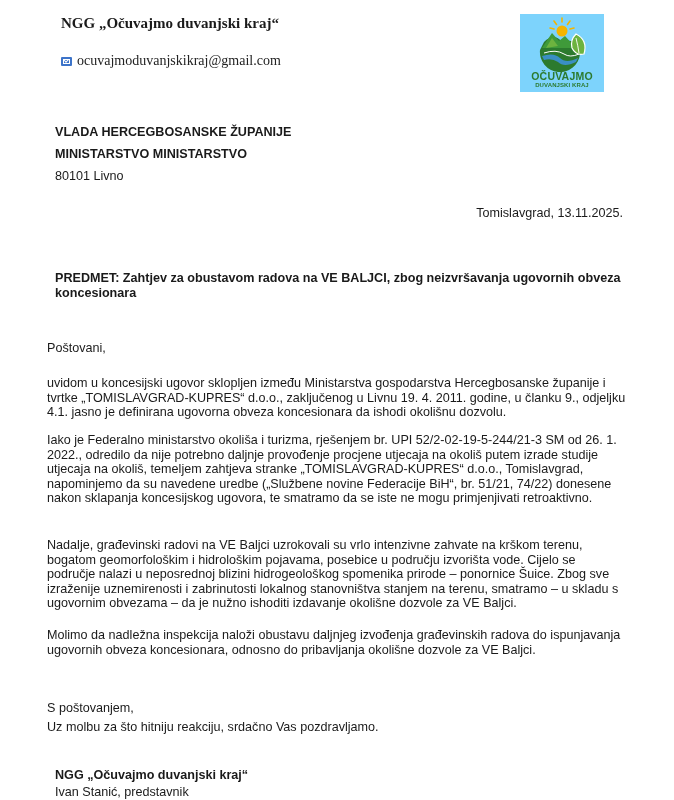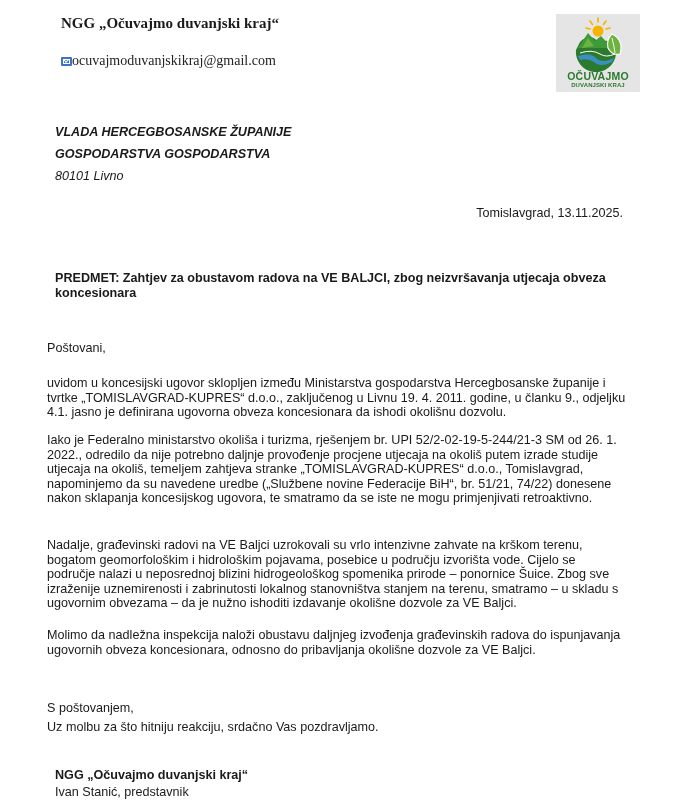--- a/index.html
+++ b/index.html
@@ -25,20 +25,21 @@
       font-weight: bold;
       color: #1a1a1a;
     }
     .email-row {
       position: absolute;
       left: 61px;
       top: 53px;
       font-size: 14px;
       display: flex;
       align-items: center;
+      gap: 5px;
       color: #222;
     }
     .email-icon {
       width: 11px;
       height: 9px;
       background: #3d74c9;
       border-radius: 1px;
       position: relative;
       display: inline-block;
     }
@@ -56,25 +57,25 @@
       left: 3px; top: 1px;
       width: 4px; height: 4px;
       border-right: 1px solid #ffffff;
       border-bottom: 1px solid #ffffff;
       transform: rotate(45deg);
       box-sizing: border-box;
     }
 
     .logo {
       position: absolute;
-      left: 556px;
+      left: 520px;
       top: 14px;
       width: 84px;
       height: 78px;
-      background: #e5e5e5;
+      background: #7dd3fc;
     }
     .logo svg { position: absolute; left: 12px; top: 2px; }
     .logo-text-1 {
       position: absolute;
       left: 0; right: 0;
       top: 56px;
       text-align: center;
       font-size: 10.5px;
       font-weight: bold;
       color: #2c7a2e;
@@ -90,21 +91,20 @@
       color: #2c7a2e;
       letter-spacing: 0.1px;
     }
 
     .recipient {
       position: absolute;
       left: 55px;
       top: 121px;
       font-size: 12.6px;
       line-height: 22px;
-      font-style: italic;
     }
     .recipient .bold { font-weight: bold; }
 
     .place-date {
       position: absolute;
       right: 51px;
       top: 206px;
       font-size: 12.6px;
     }
 
@@ -182,27 +182,27 @@
 
       <path d="M44 18 Q56 24 52 38 Q44 40 40 32 Q38 24 44 18 Z" fill="#6db33f" stroke="#ffffff" stroke-width="1.2"></path>
       <path d="M44 22 Q46 30 47 37" stroke="#ffffff" stroke-width="0.9" fill="none"></path>
     </svg>
     <div class="logo-text-1">OČUVAJMO</div>
     <div class="logo-text-2">DUVANJSKI KRAJ</div>
   </div>
 
   <div class="recipient sans">
     <div class="bold">VLADA HERCEGBOSANSKE ŽUPANIJE</div>
-    <div class="bold">GOSPODARSTVA GOSPODARSTVA</div>
+    <div class="bold">MINISTARSTVO MINISTARSTVO</div>
     <div>80101 Livno</div>
   </div>
 
   <div class="place-date sans">Tomislavgrad, 13.11.2025.</div>
 
-  <div class="subject sans">PREDMET: Zahtjev za obustavom radova na VE BALJCI, zbog neizvršavanja utjecaja obveza koncesionara</div>
+  <div class="subject sans">PREDMET: Zahtjev za obustavom radova na VE BALJCI, zbog neizvršavanja ugovornih obveza koncesionara</div>
 
   <p class="body-text sans greeting">Poštovani,</p>
   <p class="body-text sans p1">uvidom u koncesijski ugovor sklopljen između Ministarstva gospodarstva Hercegbosanske županije i tvrtke „TOMISLAVGRAD-KUPRES“ d.o.o., zaključenog u Livnu 19. 4. 2011. godine, u članku 9., odjeljku 4.1. jasno je definirana ugovorna obveza koncesionara da ishodi okolišnu dozvolu.</p>
   <p class="body-text sans p2">Iako je Federalno ministarstvo okoliša i turizma, rješenjem br. UPI 52/2-02-19-5-244/21-3 SM od 26. 1. 2022., odredilo da nije potrebno daljnje provođenje procjene utjecaja na okoliš putem izrade studije utjecaja na okoliš, temeljem zahtjeva stranke „TOMISLAVGRAD-KUPRES“ d.o.o., Tomislavgrad, napominjemo da su navedene uredbe („Službene novine Federacije BiH“, br. 51/21, 74/22) donesene nakon sklapanja koncesijskog ugovora, te smatramo da se iste ne mogu primjenjivati retroaktivno.</p>
   <p class="body-text sans p3">Nadalje, građevinski radovi na VE Baljci uzrokovali su vrlo intenzivne zahvate na krškom terenu, bogatom geomorfološkim i hidrološkim pojavama, posebice u području izvorišta vode. Cijelo se područje nalazi u neposrednoj blizini hidrogeološkog spomenika prirode – ponornice Šuice. Zbog sve izraženije uznemirenosti i zabrinutosti lokalnog stanovništva stanjem na terenu, smatramo – u skladu s ugovornim obvezama – da je nužno ishoditi izdavanje okolišne dozvole za VE Baljci.</p>
   <p class="body-text sans p4">Molimo da nadležna inspekcija naloži obustavu daljnjeg izvođenja građevinskih radova do ispunjavanja ugovornih obveza koncesionara, odnosno do pribavljanja okolišne dozvole za VE Baljci.</p>
   <p class="body-text sans p5">Uz molbu za što hitniju reakciju, srdačno Vas pozdravljamo.</p>
   <p class="body-text sans closing">S poštovanjem,</p>
 
   <div class="sig-org sans">NGG „Očuvajmo duvanjski kraj“</div>

